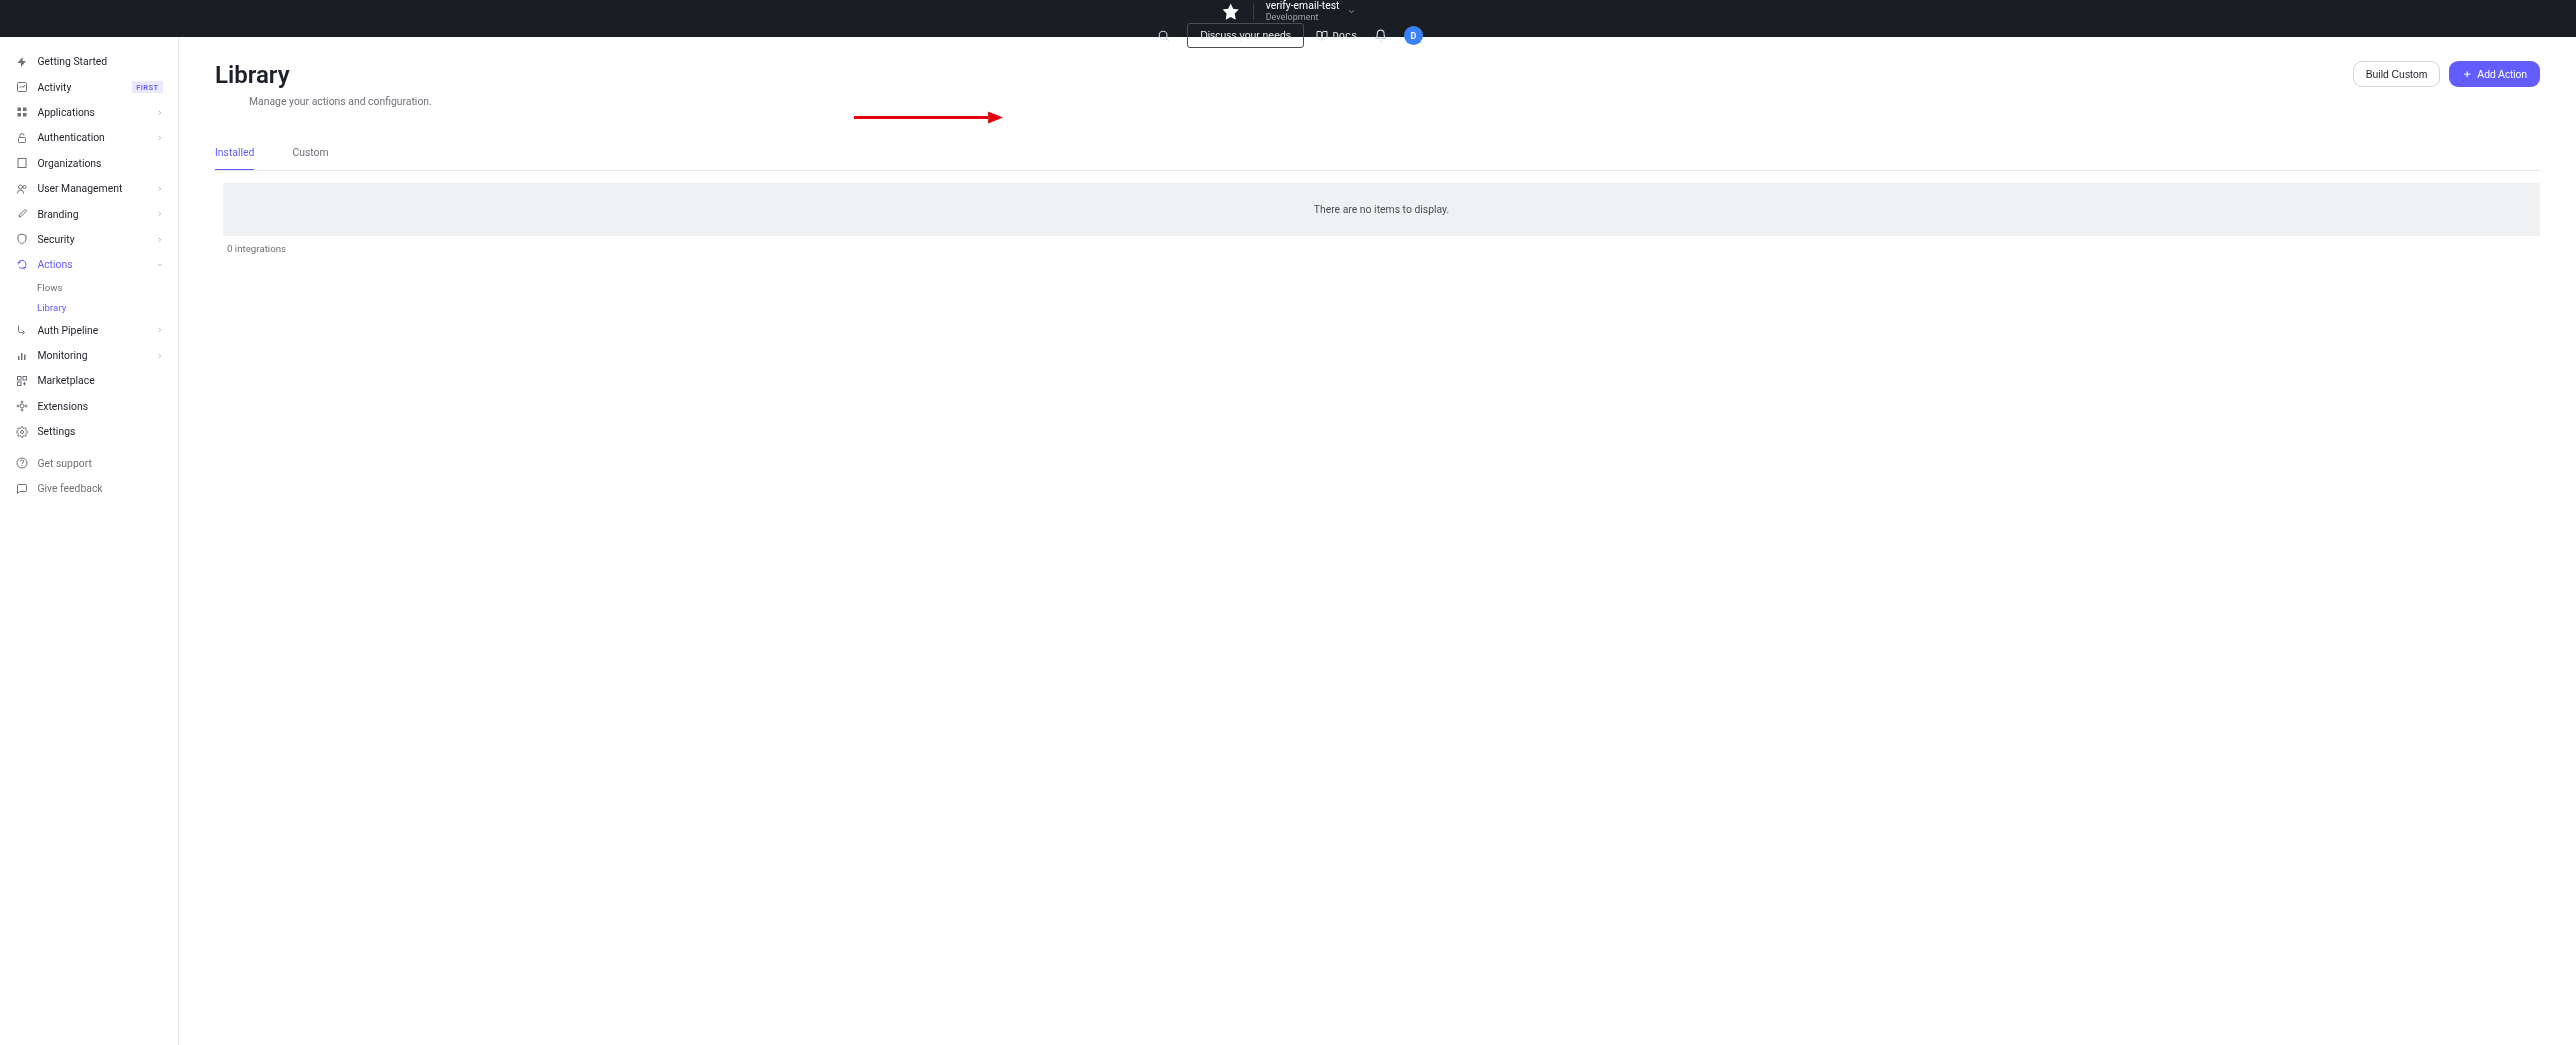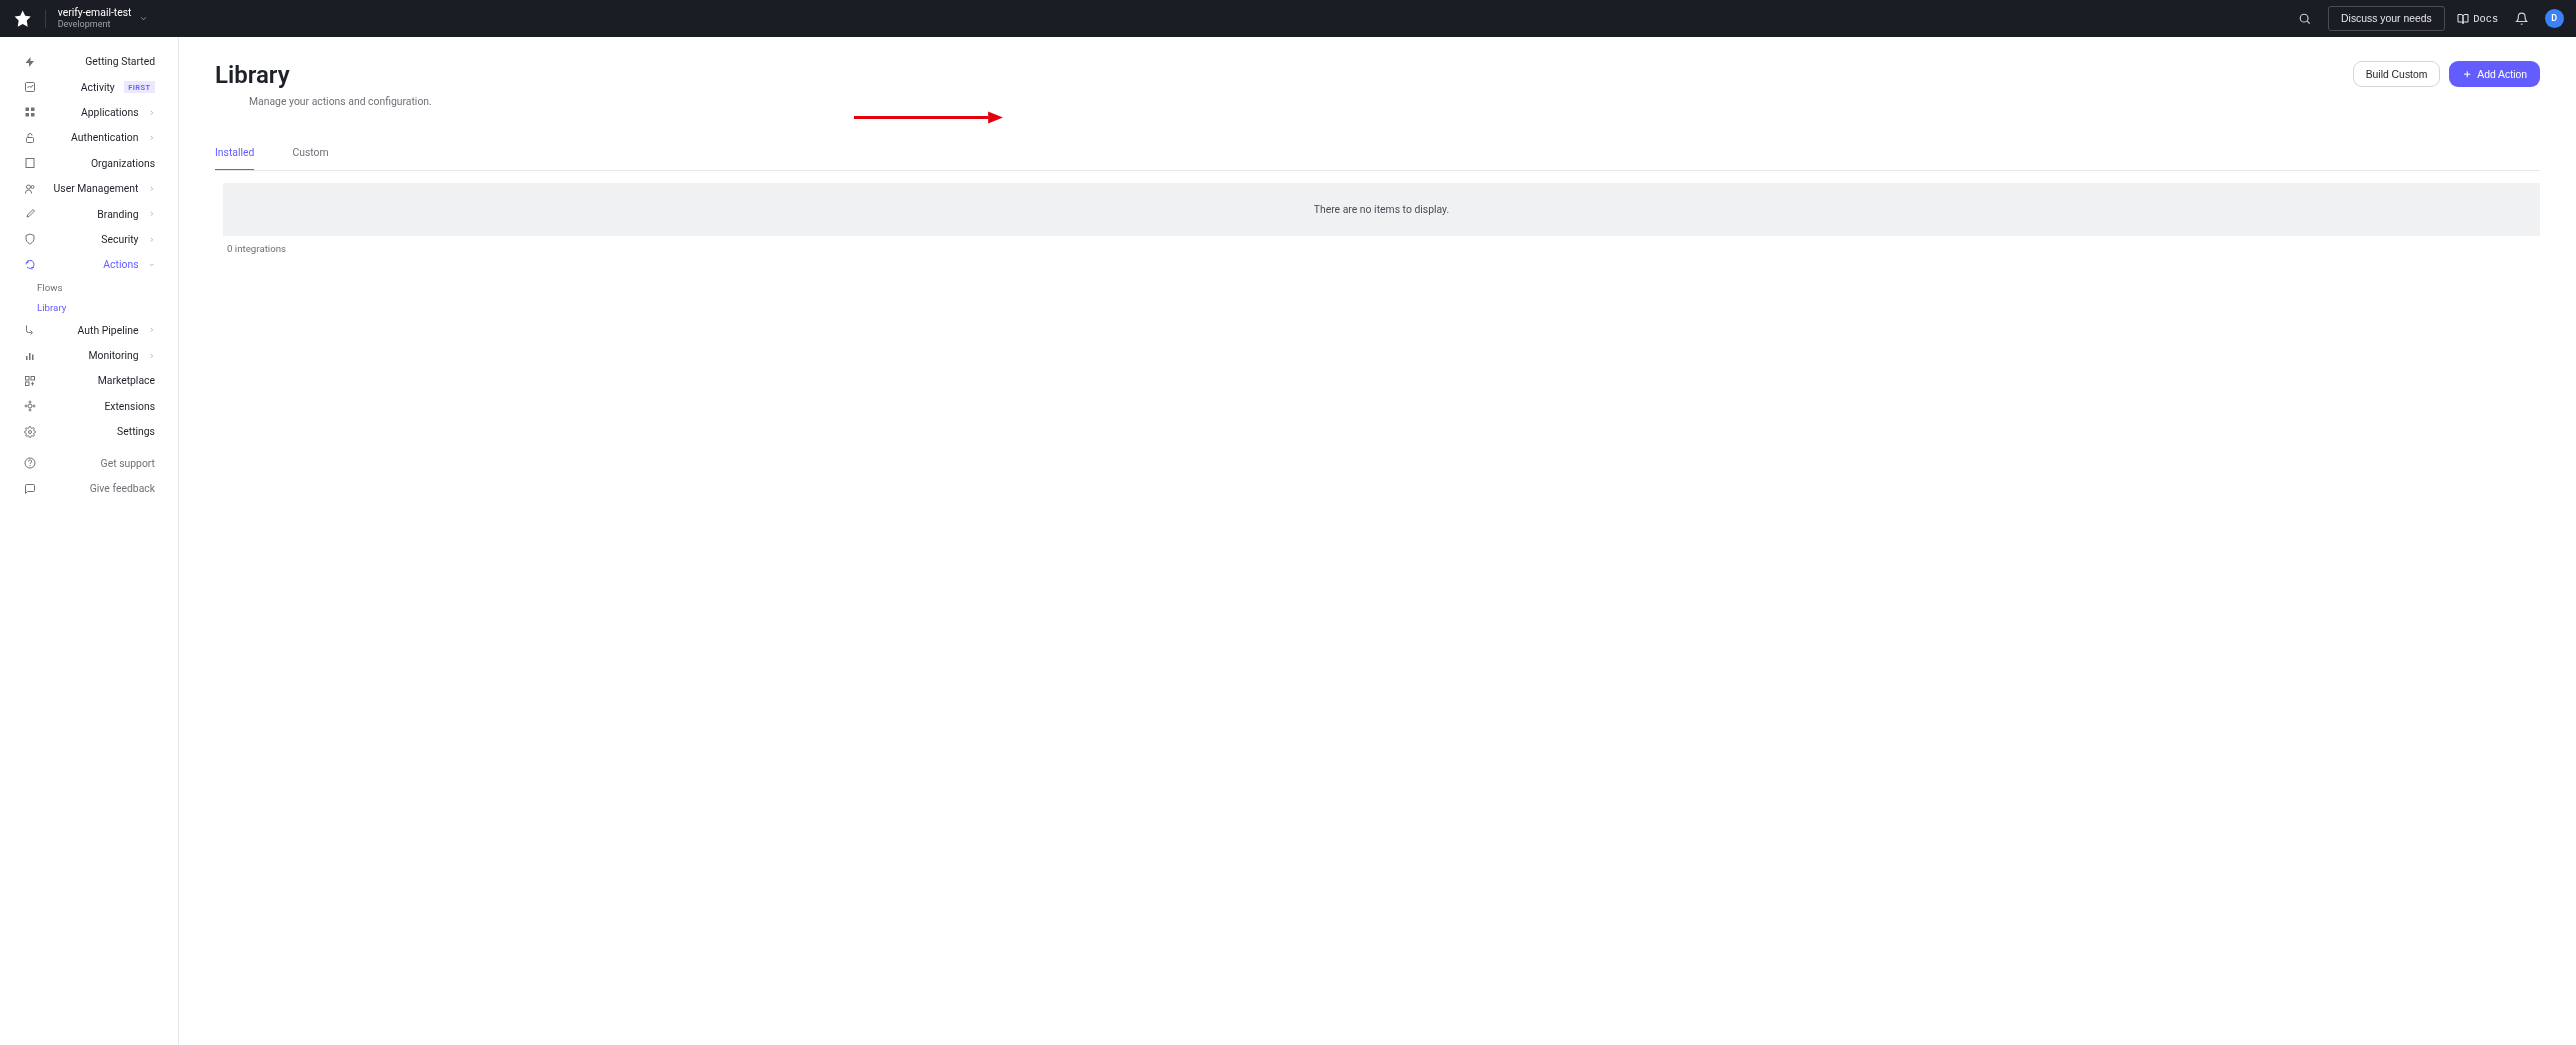--- a/index.html
+++ b/index.html
@@ -1,39 +1,39 @@
 <!DOCTYPE html>
 <html style="font-size:12px"><head>
 <meta charset="utf-8">
 <style>
 * { margin: 0; padding: 0; box-sizing: border-box; }
 body { font-family: -apple-system, BlinkMacSystemFont, "Segoe UI", Roboto, Helvetica, Arial, sans-serif; font-size: 10.4px; color: #1e212a; background: #fff; }
 
 
-.header { background: #1a1d24; color: #fff; height: 37px; display: flex; align-items: center; padding: 0 12px; justify-content: space-between; }
+.header { background: #1a1d24; color: #fff; height: 37px; display: flex; align-items: center; padding: 0 12px; justify-content: space-between; flex-direction: column; }
 .header-left { display: flex; align-items: center; gap: 12px; }
 .logo { width: 21px; height: 21px; display: flex; align-items: center; justify-content: center; }
 .vdiv { width: 0.7px; height: 18px; background: #3a3d44; }
 .tenant { display: flex; align-items: center; gap: 7.5px; cursor: pointer; }
 .tenant-info { display: flex; flex-direction: column; line-height: 1.2; }
 .tenant-name { font-size: 10.4px; color: #fff; }
 .tenant-env { font-size: 9px; color: #9ea2aa; }
 .header-right { display: flex; align-items: center; gap: 12px; }
 .icon-btn { background: transparent; border: none; color: #cfd2d8; cursor: pointer; display: flex; align-items: center; justify-content: center; padding: 4.5px; }
 .discuss-btn { background: transparent; border: 0.7px solid #4a4d55; color: #e5e7eb; padding: 6px 12px; border-radius: 3px; cursor: pointer; font-size: 10.4px; }
 .docs-link { display: flex; align-items: center; gap: 4.5px; color: #e5e7eb; cursor: pointer; font-size: 10.4px; font-family: Liberation Mono, monospace; }
 .avatar { width: 19.4px; height: 19.4px; border-radius: 50%; background: #3b82f6; color: #fff; display: flex; align-items: center; justify-content: center; font-size: 9px; font-weight: 600; cursor: pointer; }
 
 
 .layout { display: flex; height: calc(100vh - 37px); }
 .sidebar { width: 179px; border-right: 0.7px solid #e5e7eb; padding: 12px 0; overflow-y: auto; }
 .main { flex: 1; padding: 24px 36px; overflow-y: auto; position: relative; }
 
 
-.nav-item { display: flex; align-items: center; gap: 9px; padding: 6px 23px; cursor: pointer; color: #1e212a; position: relative; text-align: right; }
+.nav-item { display: flex; align-items: center; gap: 9px; padding: 6px 15px; cursor: pointer; color: #1e212a; position: relative; }
 .nav-item.active { color: #635dff; }
 .nav-icon { width: 13.4px; height: 13.4px; display: flex; align-items: center; justify-content: center; color: #6e7178; flex-shrink: 0; }
 .nav-item.active .nav-icon { color: #635dff; }
 .nav-label { flex: 1; font-size: 10.4px; }
 .nav-chevron { color: #9ea2aa; margin-left: auto; }
 .badge { background: #ece9ff; color: #635dff; font-size: 7.5px; font-weight: 600; padding: 1.5px 4.5px; border-radius: 0; letter-spacing: 0.4px; }
 .nav-sub { padding-left: 37px; }
 .nav-sub .nav-subitem { padding: 4.5px 0; cursor: pointer; color: #6e7178; font-size: 9.7px; }
 .nav-sub .nav-subitem.active { color: #635dff; }
 .nav-footer { margin-top: 6px; }

